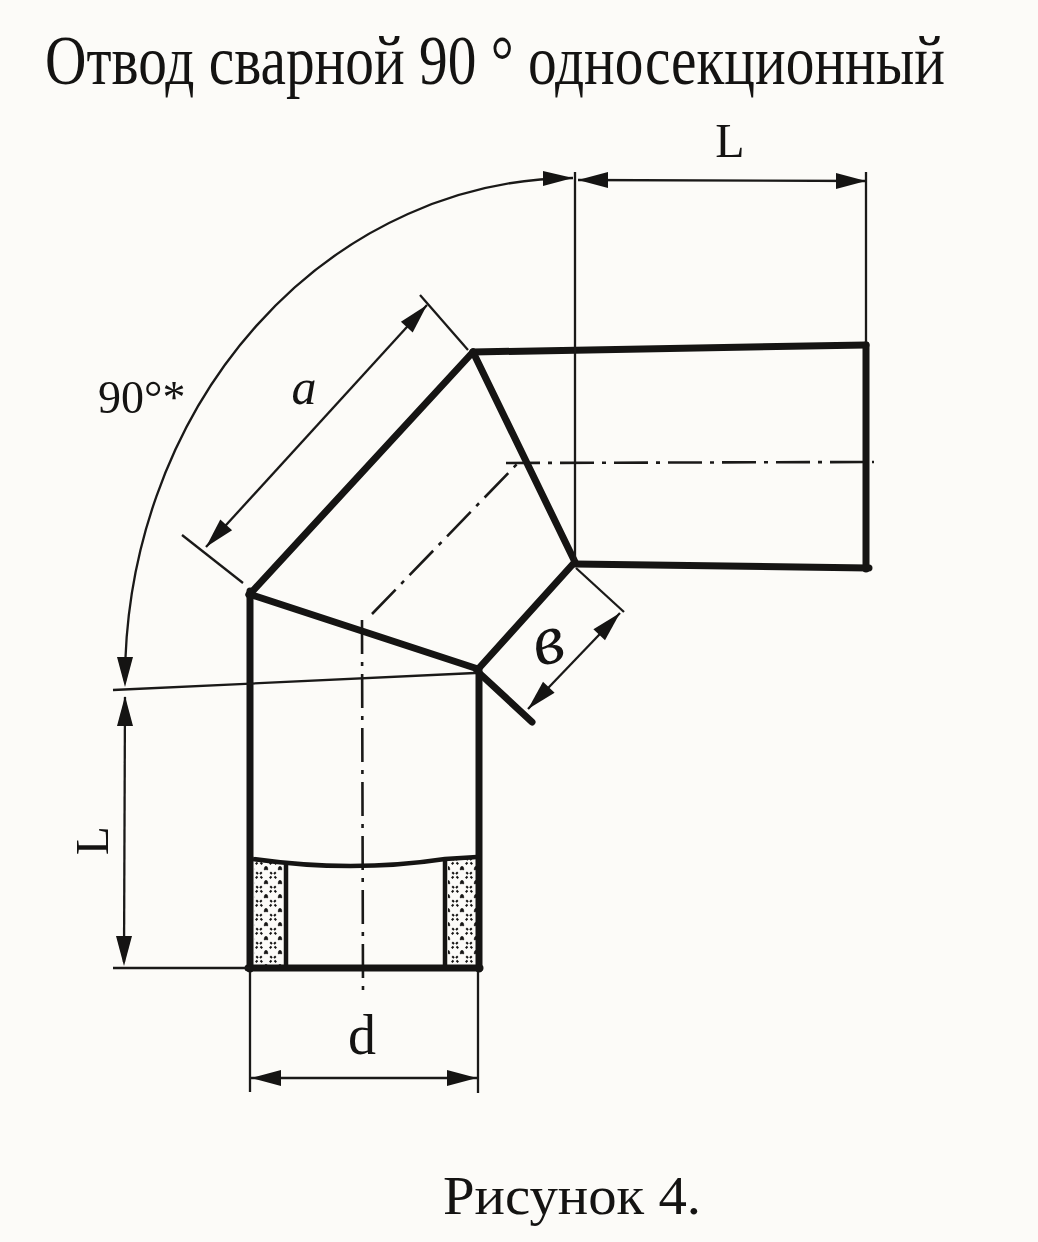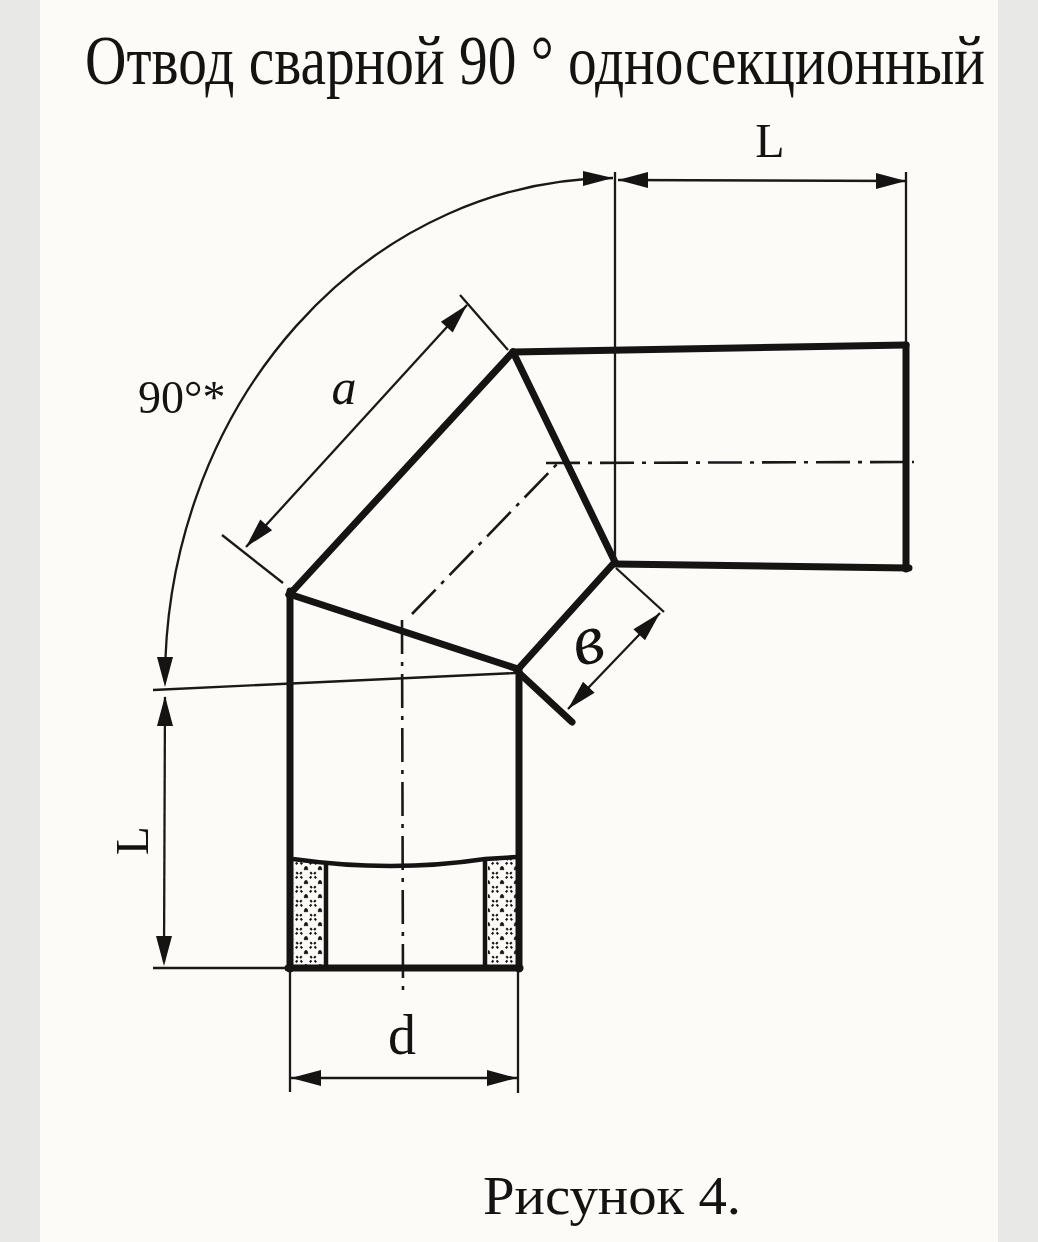--- a/index.html
+++ b/index.html
@@ -1,18 +1,18 @@
 <!DOCTYPE html>
 <html><head>
 <meta charset="utf-8">
 <style>
   html,body{margin:0;padding:0;background:#e8e8e6;}
   .page{
     position:relative;
-    width:958px;height:1242px;
+    width:1038px;height:1242px;
     margin:0 auto;
     background:#fcfbf8;
     overflow:hidden;
     font-family:"Liberation Serif","DejaVu Serif",serif;
   }
   svg{position:absolute;left:0;top:0;}
   .thick{stroke:#151413;stroke-width:7;stroke-linecap:round;fill:none;}
   .med{stroke:#151413;stroke-width:4.5;stroke-linecap:butt;fill:none;}
   .thin{stroke:#1a1918;stroke-width:2.3;stroke-linecap:butt;fill:none;}
   .cl{stroke:#1a1918;stroke-width:2.6;fill:none;stroke-dasharray:34 8 4 8;}

